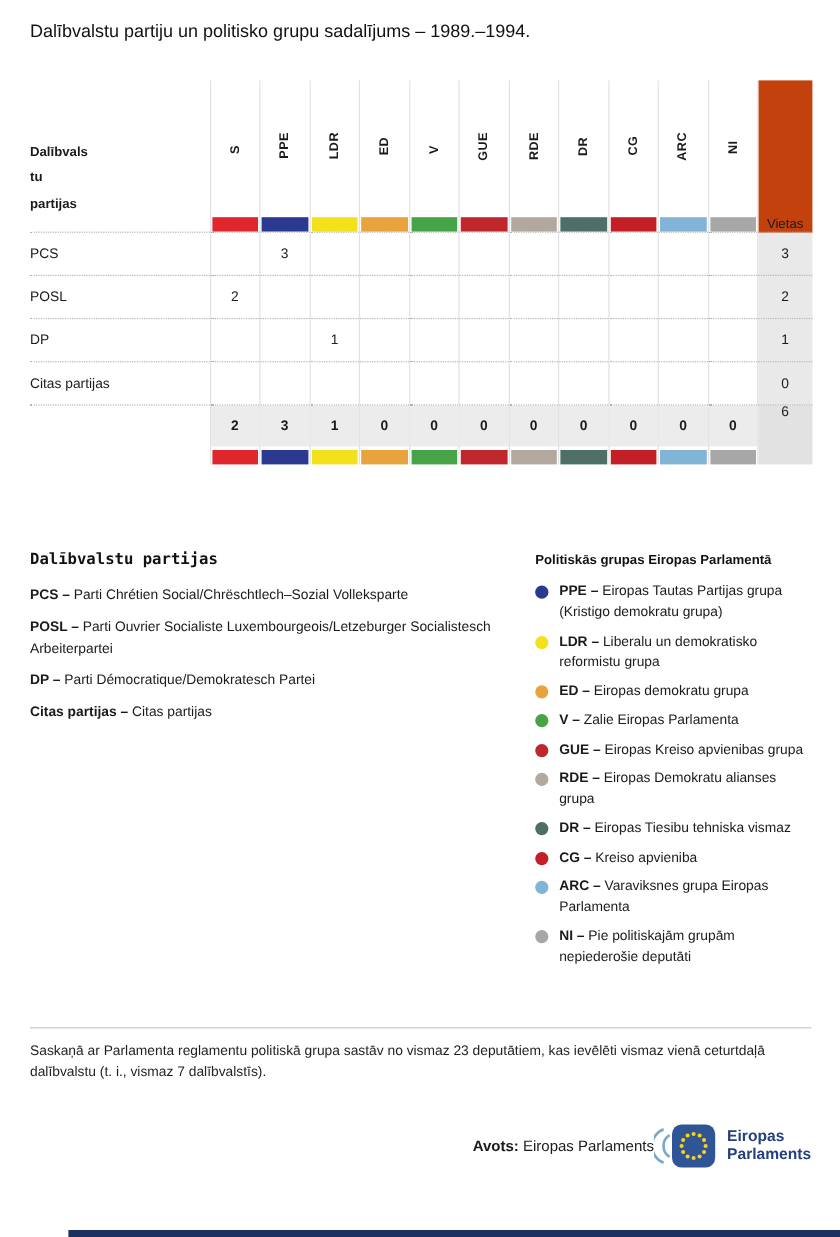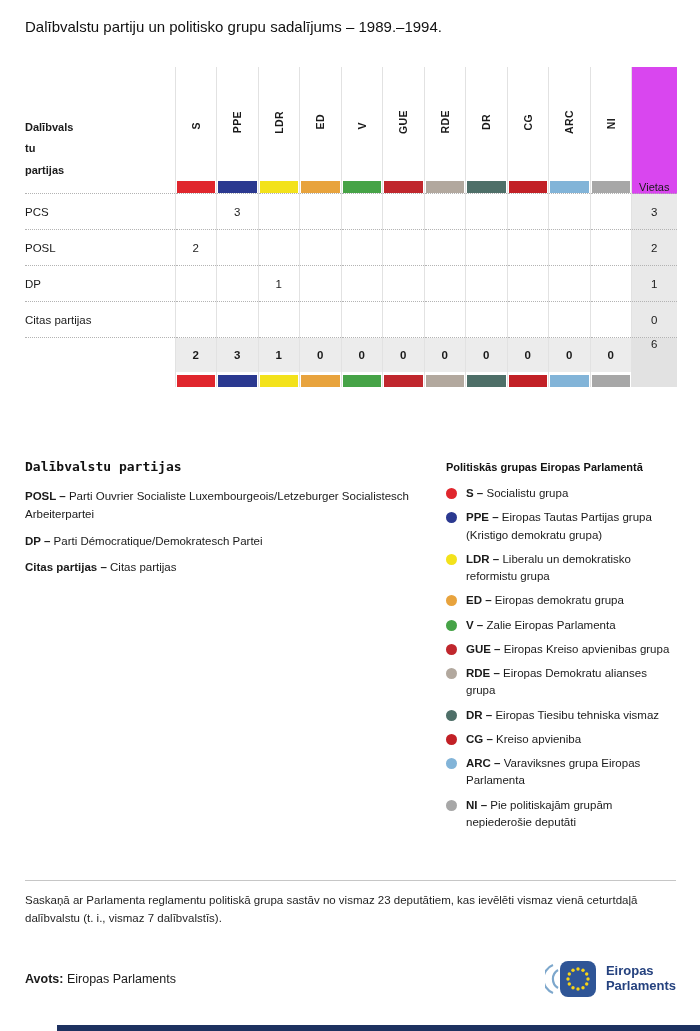--- a/index.html
+++ b/index.html
@@ -23,21 +23,21 @@
   th.corner{vertical-align:bottom;text-align:left;padding-bottom:4px;}
   th.corner div{font-size:11px;font-weight:bold;line-height:1.95;}
 
   th.colhead{height:114px;vertical-align:middle;text-align:center;}
   .rot{
     display:inline-block;
     writing-mode:vertical-rl;transform:rotate(180deg);
     font-size:10.5px;font-weight:bold;letter-spacing:.4px;white-space:nowrap;
   }
 
-  th.vhead{background:#d946ef;vertical-align:bottom;text-align:center;
+  th.vhead{background:#c2410c;vertical-align:bottom;text-align:center;
     padding-bottom:14px;font-size:11px;font-weight:bold;}
 
   .gcol{border-left:1px solid #e2e2e2;}
   .vcol{border-left:1px solid #e2e2e2;}
 
   tr.bar-row td{height:12px;}
   .bar{height:12px;margin:0 1px;}
 
   tr.data-row td{height:35px;border-top:1px dotted #b3b3b3;font-size:11.5px;}
   td.rlabel{font-weight:bold;font-size:11px;text-align:left;}
@@ -61,21 +61,21 @@
   .legend-right{width:230px;margin-left:auto;}
   .legend-right h3{font-size:11px;font-weight:bold;margin:2px 0 12px 0;color:#111;}
   .lr-item{display:flex;align-items:flex-start;font-size:11.5px;line-height:1.5;margin-bottom:7px;}
   .dot{width:11px;height:11px;border-radius:50%;flex:0 0 11px;margin:3px 9px 0 0;}
   .lr-text{flex:1;}
 
   
   .note{border-top:1px solid #c6c6c6;margin-top:42px;padding-top:10px;
     font-size:11.5px;line-height:1.6;color:#1f1f1f;width:651px;}
 
-  .footer{display:flex;align-items:center;justify-content:space-between;
+  .footer{display:flex;align-items:center;justify-content:flex-end;
     margin-top:30px;width:651px;}
   .source{font-size:12.5px;}
   .source b{font-weight:bold;}
   .logo{display:flex;align-items:center;gap:9px;}
   .logo-text{font-size:13px;font-weight:bold;color:#24417e;line-height:1.15;}
 
   .bottom-strip{position:absolute;left:57px;right:0;bottom:0;height:6px;background:#1d3160;}
 </style>
 </head>
 <body>
@@ -272,31 +272,28 @@
             <div class="bar tot-bar" style="background-color: rgb(167, 167, 167);"></div>
           </td>
       <td class="vtot vcol">6</td>
     </tr>
   </tbody>
     </table>
 
   <div class="legend">
     <div class="legend-left">
       <h3>Dalībvalstu partijas</h3>
+      <div class="ll-item"><b>PCS –</b> <span>Parti Chrétien Social/Chrëschtlech–Sozial Volleksparte</span></div>
       <div class="ll-item"><b>POSL –</b> <span>Parti Ouvrier Socialiste Luxembourgeois/Letzeburger Socialistesch Arbeiterpartei</span></div>
       <div class="ll-item"><b>DP –</b> <span>Parti Démocratique/Demokratesch Partei</span></div>
       <div class="ll-item"><b>Citas partijas –</b> <span>Citas partijas</span></div>
     </div>
 
     <div class="legend-right">
       <h3>Politiskās grupas Eiropas Parlamentā</h3>
-      <div class="lr-item">
-          <span class="dot" style="background-color: rgb(224, 38, 45);"></span>
-          <span class="lr-text"><b>S –</b> <span>Socialistu grupa</span></span>
-        </div>
       <div class="lr-item">
           <span class="dot" style="background-color: rgb(43, 57, 144);"></span>
           <span class="lr-text"><b>PPE –</b> <span>Eiropas Tautas Partijas grupa (Kristigo demokratu grupa)</span></span>
         </div>
       <div class="lr-item">
           <span class="dot" style="background-color: rgb(243, 226, 27);"></span>
           <span class="lr-text"><b>LDR –</b> <span>Liberalu un demokratisko reformistu grupa</span></span>
         </div>
       <div class="lr-item">
           <span class="dot" style="background-color: rgb(232, 163, 61);"></span>

